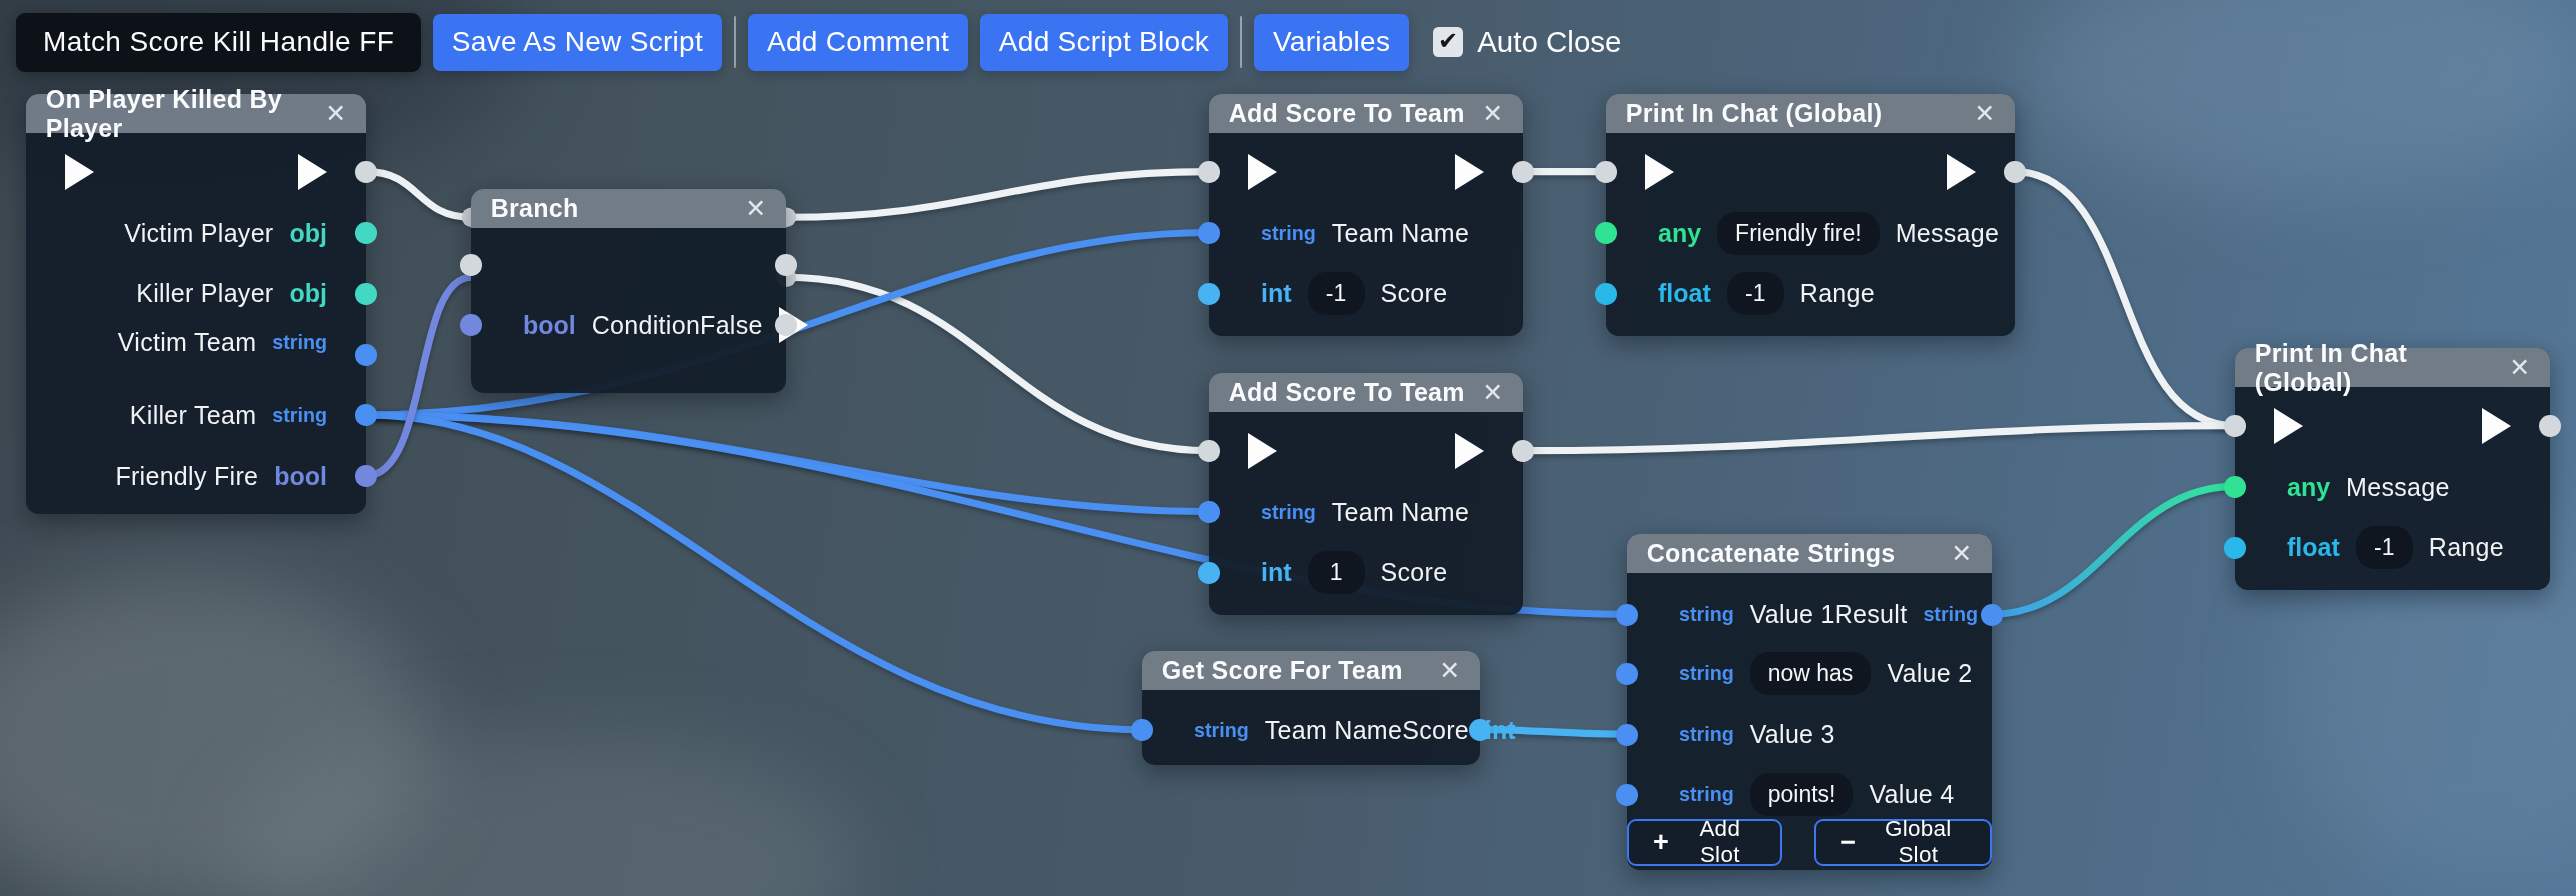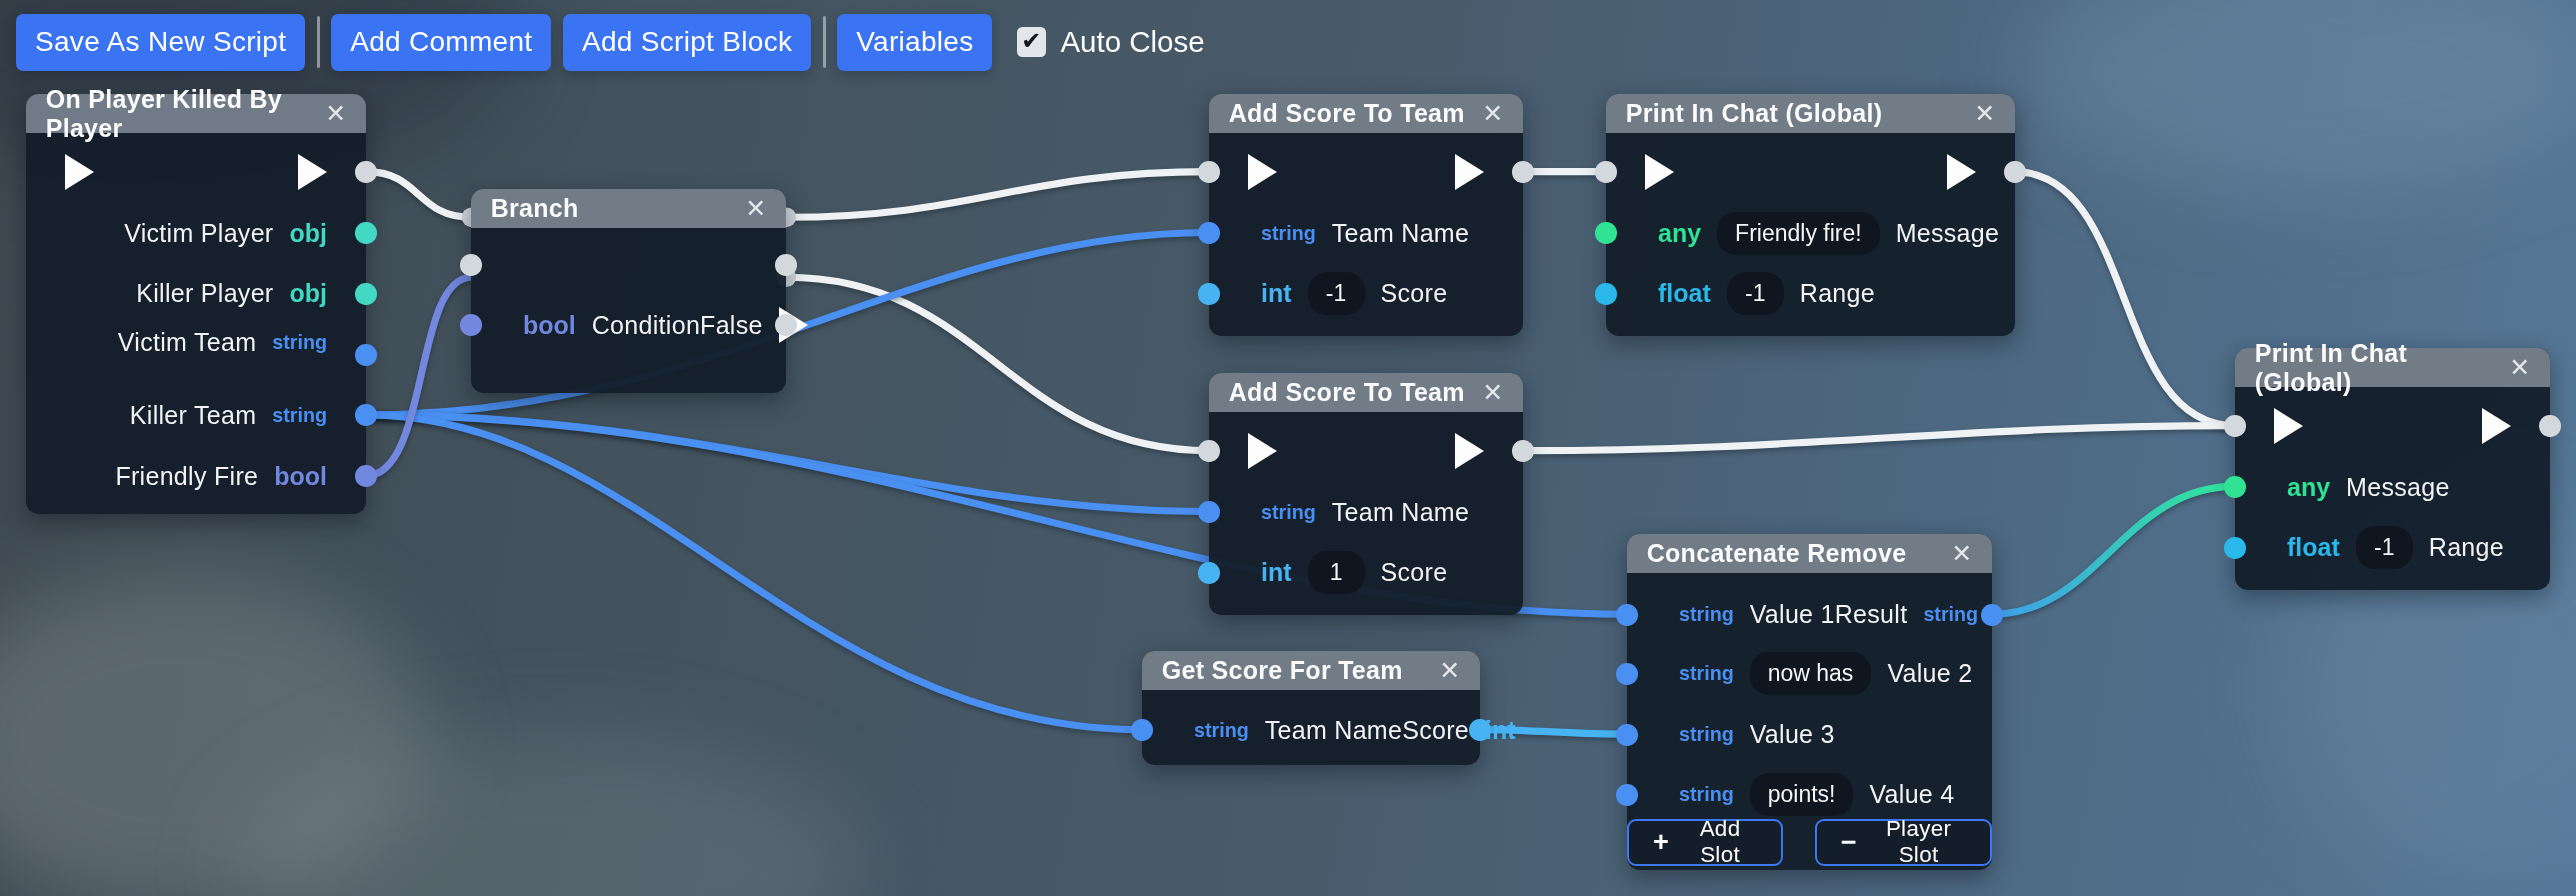--- a/index.html
+++ b/index.html
@@ -82,20 +82,21 @@
       <path d="M 409 464 C 800 464, 1030 572, 1352 572" class="wire" stroke-width="8" stroke="#4a8ff2"></path>
       <path d="M 409 464 C 950 464, 1350 687, 1820 687" class="wire" stroke-width="8" stroke="#4a8ff2"></path>
       <path d="M 409 464 C 720 464, 900 816, 1277 816" class="wire" stroke-width="8" stroke="#4a8ff2"></path>
       <path d="M 409 532 C 480 532, 462 310, 527 310" class="wire" stroke-width="8" stroke="#7287de"></path>
       <path d="M 1655 816 C 1715 816, 1758 821, 1820 821" class="wire" stroke-width="8" stroke="#47b3f2"></path>
       <path d="M 2227 687 C 2345 687, 2375 544, 2499 544" class="wire" stroke-width="8" stroke="url(#grad-string-any)"></path>
     </g>
 </svg>
 
 <div class="toolbar">
+  <div class="title-pill">Match Score Kill Handle FF</div>
   <button class="tb-btn">Save As New Script</button>
   <div class="tb-divider"></div>
   <button class="tb-btn">Add Comment</button>
   <button class="tb-btn">Add Script Block</button>
   <div class="tb-divider"></div>
   <button class="tb-btn">Variables</button>
   <div class="auto-close">
     <span class="checkbox">
         <span class="check">✔</span>
       </span>
@@ -284,21 +285,21 @@
         <div class="lgroup">
           <span class="ptype big" style="color: rgb(42, 183, 233);">float</span>
           <div class="vbox num">-1</div>
           <span class="plabel">Range</span>
         </div>
       </div>
       <div class="port-dot" style="left: -10.7px; top: 189px; background: rgb(42, 183, 233);"></div>
     </div>
     <div class="node" style="left: 1627px; top: 534px; width: 365px; height: 336px;">
       <div class="node-header">
-        <span class="node-title">Concatenate Remove</span>
+        <span class="node-title">Concatenate Strings</span>
         <span class="close-x">✕</span>
       </div>
       <div class="row" style="top: 55px;">
         <div class="lgroup">
           <span class="ptype small" style="color: rgb(74, 143, 242);">string</span>
           <span class="plabel">Value 1</span>
         </div>
         <div class="rgroup">
           <span class="plabel">Result</span>
           <span class="ptype small" style="color: rgb(74, 143, 242);">string</span>
@@ -329,21 +330,21 @@
         </div>
       </div>
       <div class="port-dot" style="left: -10.7px; top: 250px; background: rgb(74, 143, 242);"></div>
       <div class="row btn-row" style="top: 283px;">
         <button class="slot-btn">
           <span class="sicon">+</span>
           <span>Add Slot</span>
         </button>
         <button class="slot-btn">
           <span class="sicon">−</span>
-          <span>Player Slot</span>
+          <span>Global Slot</span>
         </button>
       </div>
     </div>
     <div class="node" style="left: 1142px; top: 651px; width: 338px; height: 114px;">
       <div class="node-header">
         <span class="node-title">Get Score For Team</span>
         <span class="close-x">✕</span>
       </div>
       <div class="row" style="top: 54px;">
         <div class="lgroup">

